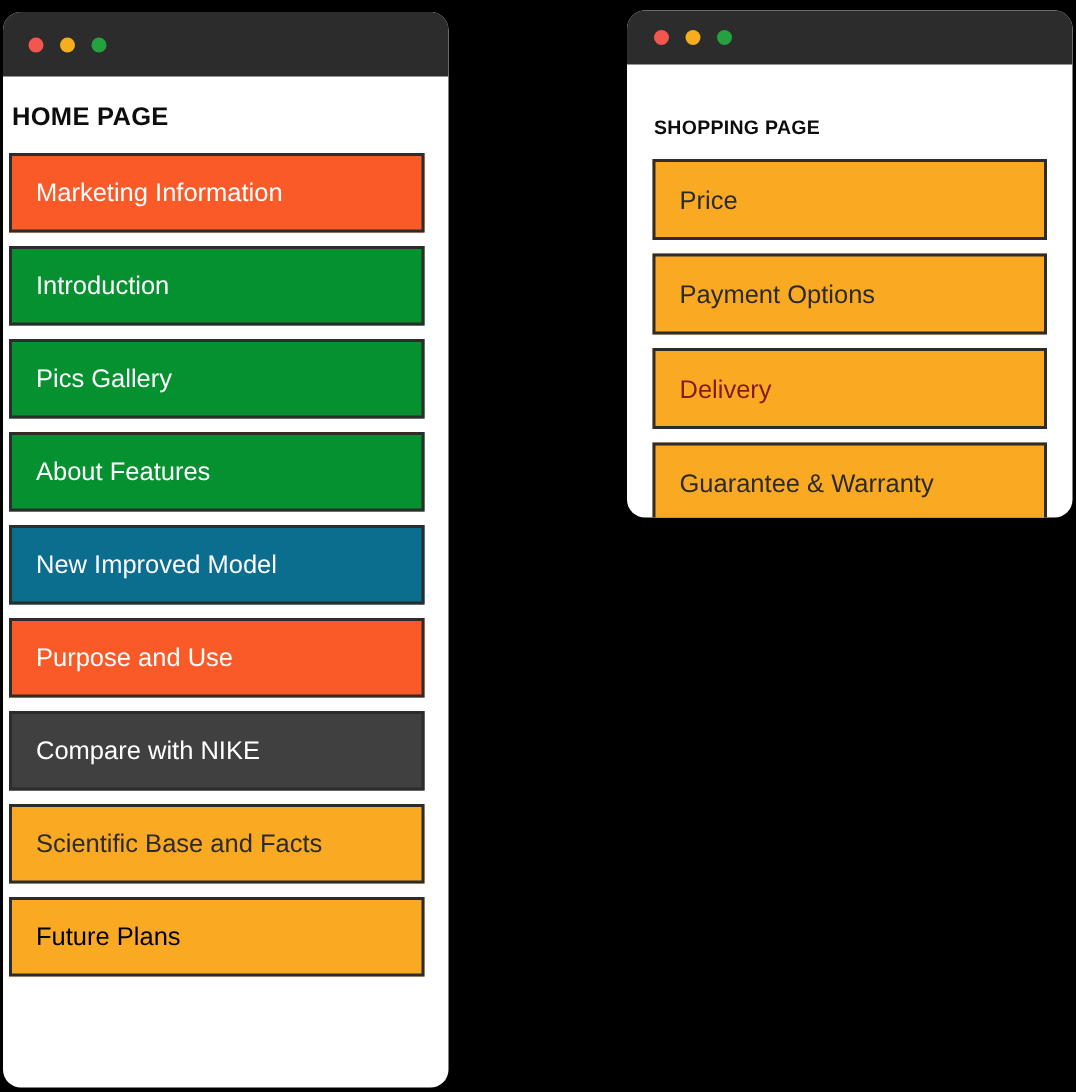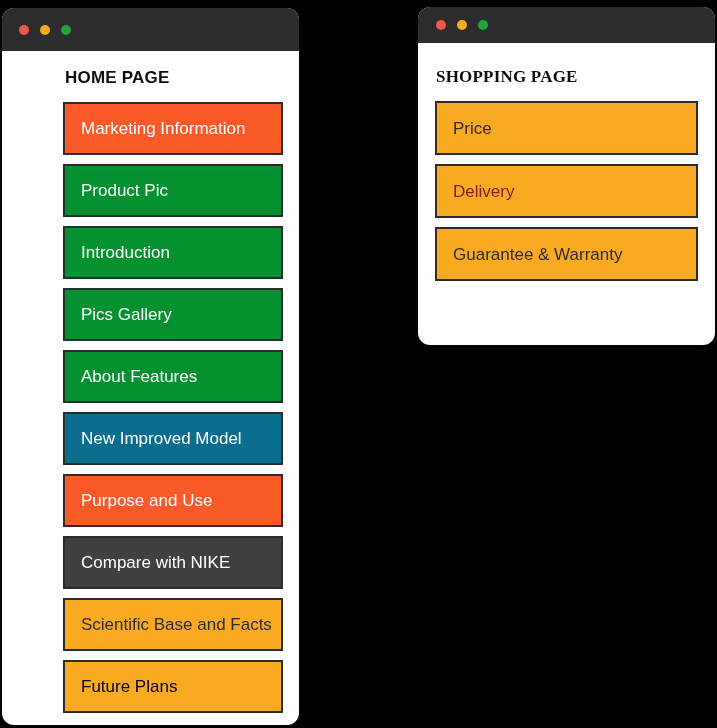--- a/index.html
+++ b/index.html
@@ -76,21 +76,21 @@
   }
 
   
   #window-home {
     left: 2px;
     top: 8px;
     width: 297px;
     height: 717px;
   }
   #window-home .titlebar { height: 43px; padding-left: 17px; }
-  #window-home .page-body { padding: 0 16px 0 24px; margin-left: 37px; }
+  #window-home .page-body { padding: 0 16px 0 4px; }
   #window-home .page-title {
     font-size: 17px;
     margin-top: 17px;
     margin-left: 2px;
     margin-bottom: 0;
   }
   #window-home .btn-list { margin-top: 14px; gap: 9px; }
   #window-home .btn {
     height: 53px;
     padding-left: 16px;
@@ -100,25 +100,24 @@
   
   #window-shopping {
     left: 418px;
     top: 7px;
     width: 297px;
     height: 338px;
   }
   #window-shopping .titlebar { height: 36px; padding-left: 18px; }
   #window-shopping .page-body { padding: 0 17px 0 17px; }
   #window-shopping .page-title {
-    font-size: 17px;
-    margin-top: 24px;
+    font-size: 13px;
+    margin-top: 34px;
     margin-left: 1px;
     margin-bottom: 0;
-    font-family: Liberation Serif, serif;
   }
   #window-shopping .btn-list { margin-top: 14px; gap: 9px; }
   #window-shopping .btn {
     height: 54px;
     padding-left: 16px;
     font-size: 17px;
   }
 </style>
 </head>
 <body>
@@ -129,23 +128,20 @@
       <span class="dot red"></span>
       <span class="dot yellow"></span>
       <span class="dot green"></span>
     </div>
   </div>
   <div class="page-body">
     <div class="page-title">HOME PAGE</div>
     <div class="btn-list">
         <div class="btn" style="background: rgb(250, 90, 40); color: rgb(255, 255, 255); border-color: rgb(44, 44, 44);">
           <span class="btn-label">Marketing Information</span>
-        </div>
-        <div class="btn" style="background: rgb(5, 145, 48); color: rgb(255, 255, 255); border-color: rgb(44, 44, 44);">
-          <span class="btn-label">Product Pic</span>
         </div>
         <div class="btn" style="background: rgb(5, 145, 48); color: rgb(255, 255, 255); border-color: rgb(44, 44, 44);">
           <span class="btn-label">Introduction</span>
         </div>
         <div class="btn" style="background: rgb(5, 145, 48); color: rgb(255, 255, 255); border-color: rgb(44, 44, 44); align-items: center;">
           <span class="btn-label">Pics Gallery</span>
         </div>
         <div class="btn" style="background: rgb(5, 145, 48); color: rgb(255, 255, 255); border-color: rgb(44, 44, 44); text-align: center;">
           <span class="btn-label">About Features</span>
         </div>
@@ -175,20 +171,23 @@
       <span class="dot yellow"></span>
       <span class="dot green"></span>
     </div>
   </div>
   <div class="page-body">
     <div class="page-title">SHOPPING PAGE</div>
     <div class="btn-list">
         <div class="btn" style="background: rgb(250, 170, 34); color: rgb(43, 43, 43); border-color: rgb(44, 44, 44);">
           <span class="btn-label">Price</span>
         </div>
+        <div class="btn" style="background: rgb(250, 170, 34); color: rgb(43, 43, 43); border-color: rgb(44, 44, 44);">
+          <span class="btn-label">Payment Options</span>
+        </div>
         <div class="btn" style="background: rgb(250, 170, 34); color: #7f1d1d; border-color: rgb(44, 44, 44);">
           <span class="btn-label">Delivery</span>
         </div>
         <div class="btn" style="background: rgb(250, 170, 34); color: rgb(43, 43, 43); border-color: rgb(44, 44, 44);">
           <span class="btn-label">Guarantee &amp; Warranty</span>
         </div>
       </div>
   </div>
 </div>
 

